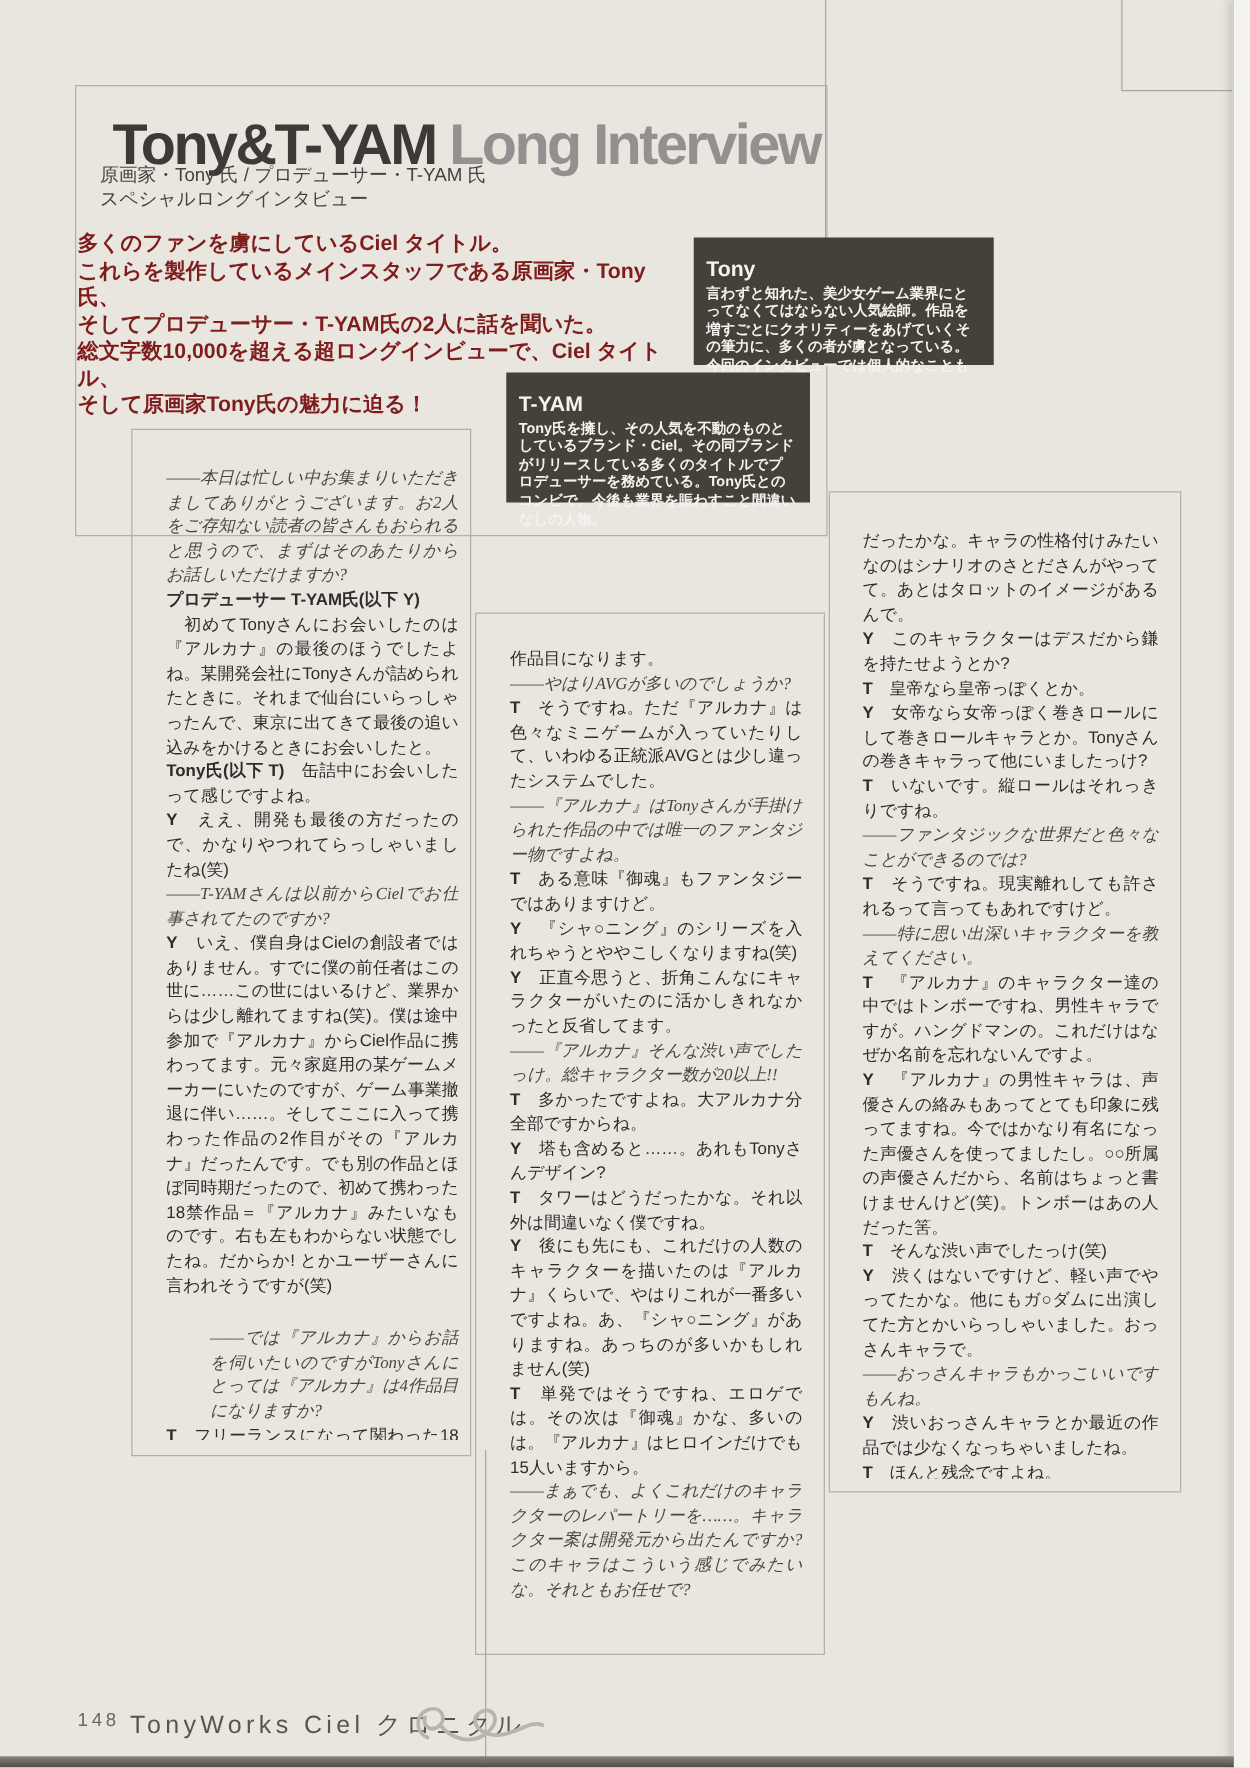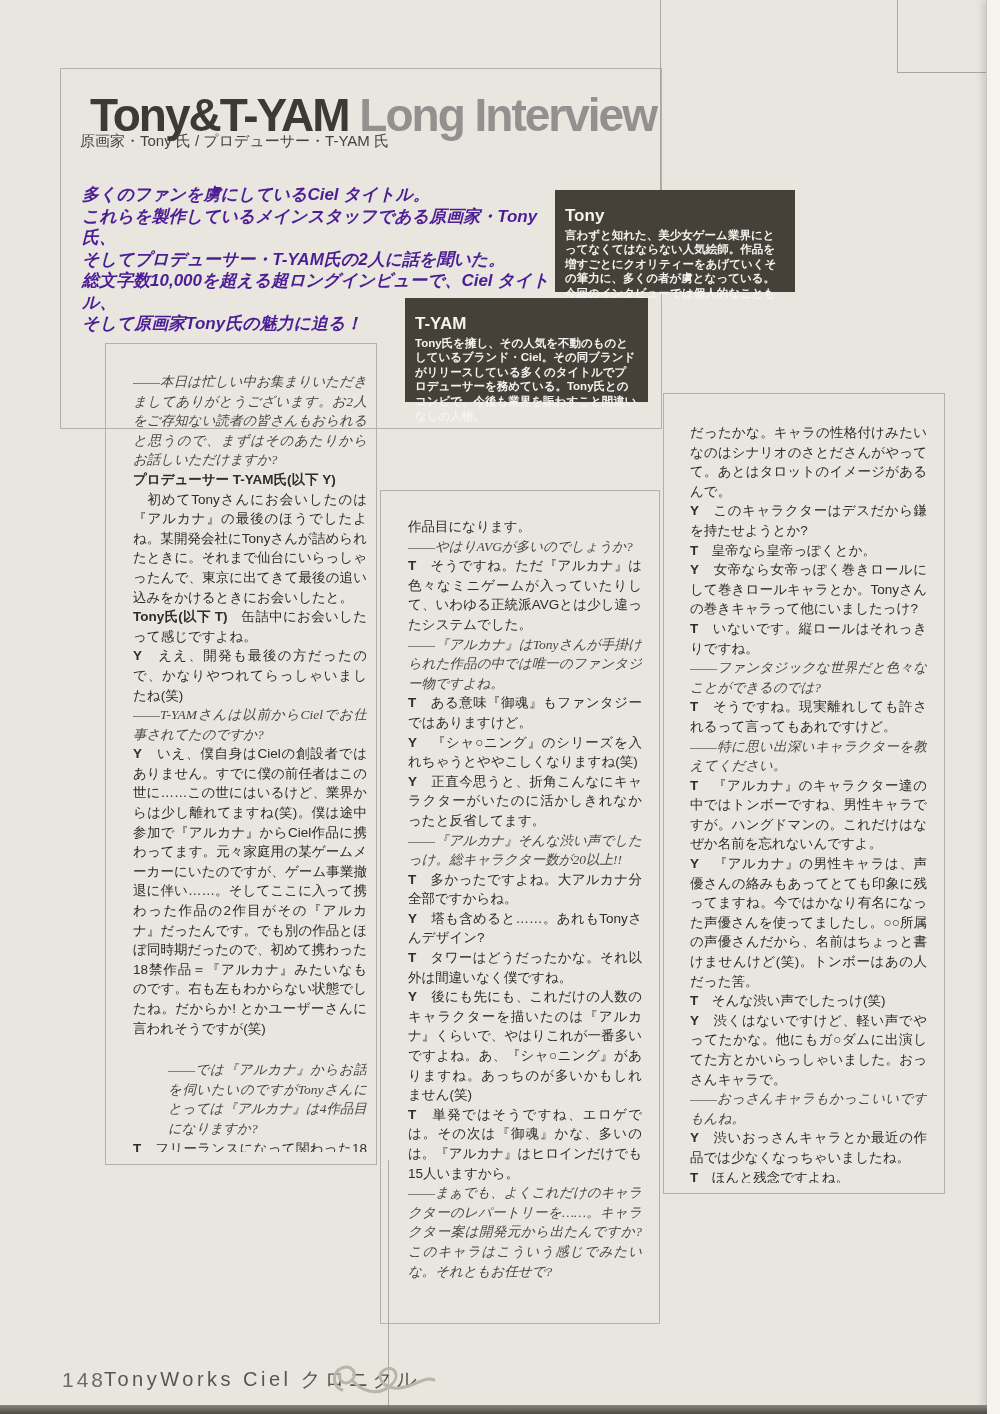--- a/index.html
+++ b/index.html
@@ -23,39 +23,38 @@
   .title-wrap{position:absolute;left:78px;top:80px;width:560px;}
   .main-title{
     margin:12px;font-size:46px;font-weight:bold;letter-spacing:-2px;line-height:1;
     white-space:nowrap;
     text-align:center;
   }
   .title-dark{color:#3c3a37;}
   .title-light{color:#939190;}
   .subtitle{position:absolute;left:80px;top:131px;font-size:15px;line-height:19px;color:#45433f;}
   .intro{
-    position:absolute;left:82px;top:184px;width:470px;
-    font-size:17px;font-weight:bold;line-height:21.5px;color:#4c1d95;
+    position:absolute;left:62px;top:184px;width:470px;
+    font-size:17px;font-weight:bold;line-height:21.5px;color:#7f1d1d;
     white-space:pre-line;
-    font-style:italic;
   }
   .profile{
     position:absolute;background:#454138;color:#f4f3f0;
     padding:17px 10px 6px 10px;box-sizing:border-box;
   }
   .profile .pname{font-size:17px;font-weight:bold;margin:0 0 2px 0;line-height:1.1;}
   .profile .pbio{font-size:11.5px;font-weight:bold;line-height:14.6px;margin:0;}
   .colbox{position:absolute;overflow:hidden;}
   .para{margin:0;font-size:13.5px;line-height:19.6px;color:#2e2c29;text-align:justify;}
   .para.q{font-family:"Liberation Serif","DejaVu Serif",serif;color:#48463e;font-style:italic;}
   .para.label{font-weight:bold;}
   .para.gap{margin-top:22px;margin-left:35px;}
   .para b{font-weight:bold;}
   .footer-num{
-    position:absolute;left:62px;top:1368px;font-size:21px;color:#6d6a64;letter-spacing:3px;
+    position:absolute;left:62px;top:1368px;font-size:15px;color:#6d6a64;letter-spacing:3px;
   }
   .footer-title{
     position:absolute;left:104px;top:1366px;font-size:20px;color:#58554f;letter-spacing:3.5px;
   }
   .flourish{position:absolute;left:328px;top:1346px;}
 </style>
 </head>
 <body>
 
 <div class="page">
@@ -67,20 +66,21 @@
 
   <div class="frame" style="left:60px;top:68px;width:600px;height:359px;"></div>
 
   <div class="title-wrap">
     <h1 class="main-title">
       <span class="title-dark">Tony&amp;T-YAM</span><span class="title-light"> Long Interview</span>
     </h1>
   </div>
   <div class="subtitle">
     <div>原画家・Tony 氏 / プロデューサー・T-YAM 氏</div>
+    <div>スペシャルロングインタビュー</div>
   </div>
   <div class="intro">多くのファンを虜にしているCiel タイトル。
 これらを製作しているメインスタッフである原画家・Tony氏、
 そしてプロデューサー・T-YAM氏の2人に話を聞いた。
 総文字数10,000を超える超ロングインビューで、Ciel タイトル、
 そして原画家Tony氏の魅力に迫る！</div>
 
   <div class="profile" style="left:555px;top:190px;width:240px;height:102px;">
     <p class="pname">Tony</p>
     <p class="pbio">言わずと知れた、美少女ゲーム業界にとってなくてはならない人気絵師。作品を増すごとにクオリティーをあげていくその筆力に、多くの者が虜となっている。今回のインタビューでは個人的なことも明かしている。</p>

